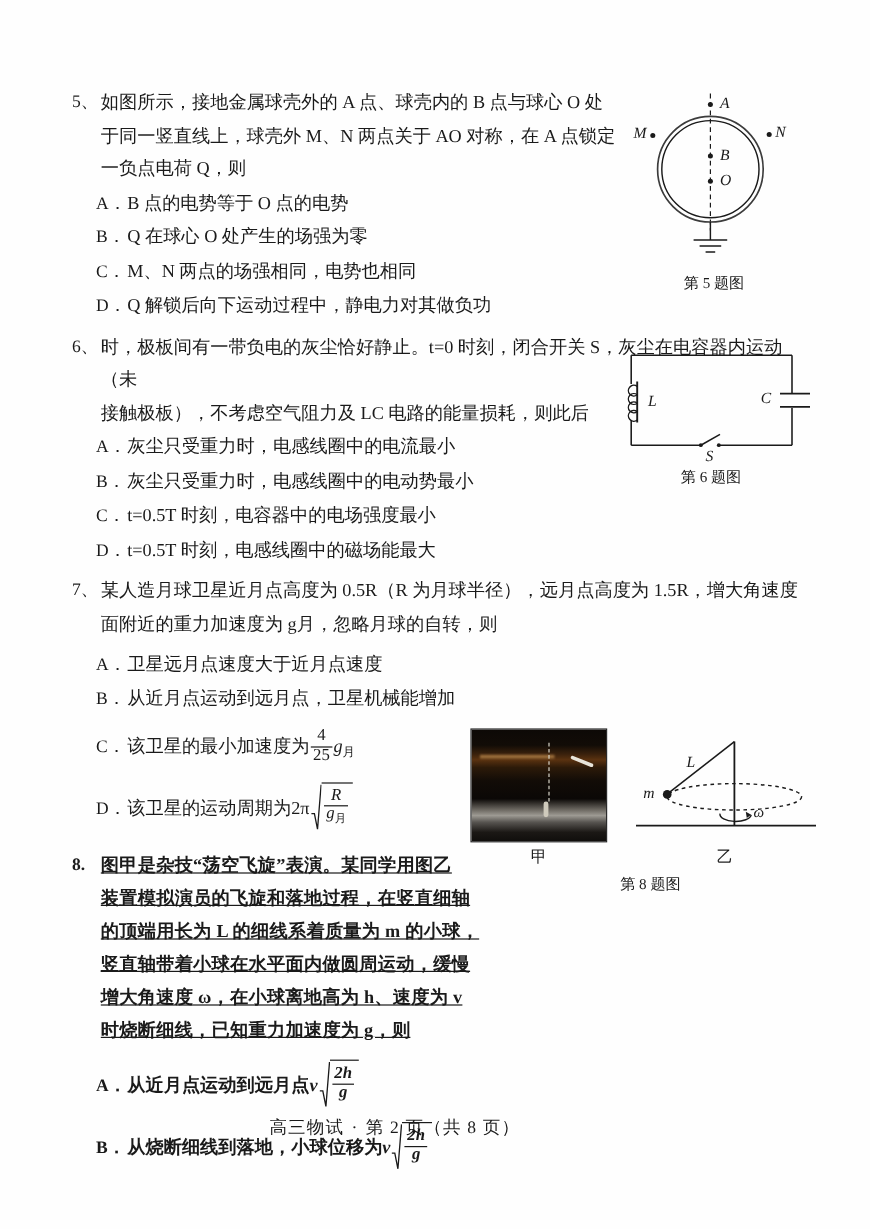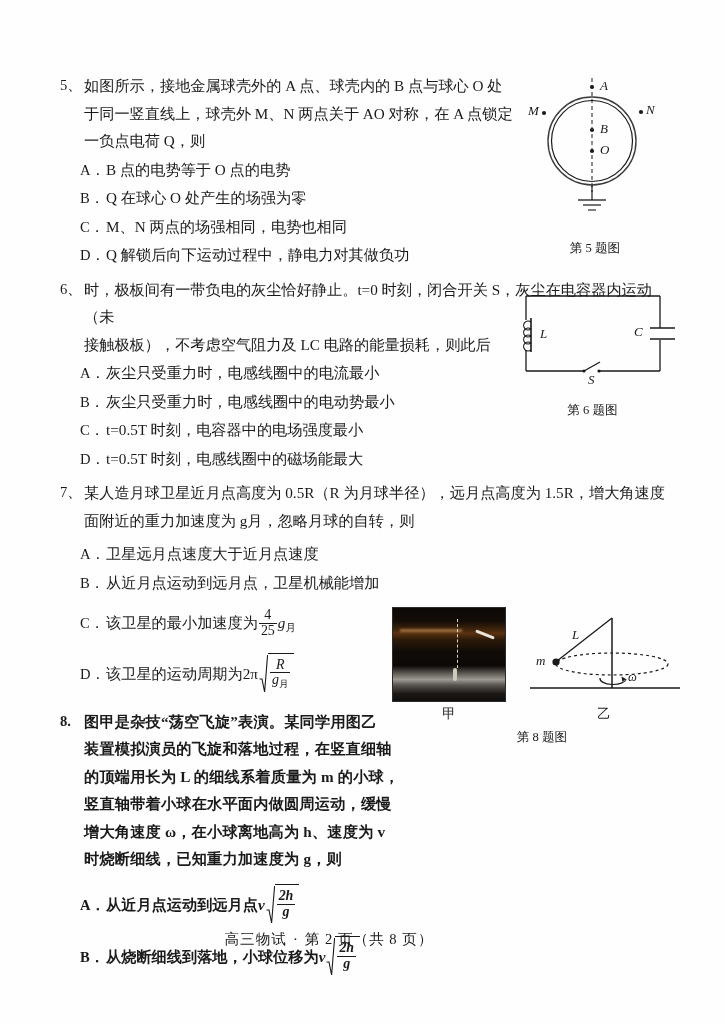--- a/index.html
+++ b/index.html
@@ -70,21 +70,21 @@
     width: 26px;
     font-size: 14.6px;
   }
   .opttext {
     flex: 1 1 auto;
   }
   .bold-q .qline,
   .bold-q .opt {
     font-weight: bold;
   }
-  .bold-q .stem p { letter-spacing: 0.2px; }
+  .bold-q .stem p { letter-spacing: 0.2px; text-decoration: underline; }
 
   i, .it {
     font-style: italic;
     font-family: "Liberation Serif", "DejaVu Serif", serif;
   }
   .sub {
     font-size: 0.68em;
     vertical-align: -0.28em;
   }
 
@@ -124,21 +124,21 @@
     align-items: center;
   }
 
   
   .fig {
     position: absolute;
   }
   .figcap {
     text-align: center;
     font-size: 12.6px;
-    margin-top: 14px;
+    margin-top: 2px;
     white-space: nowrap;
   }
   .figlabel {
     position: absolute;
     font-size: 13px;
   }
 
   
   #fig5 { left: 520px; top: 74px; width: 180px; }
   #fig5 .canvaswrap { position: relative; width: 170px; height: 152px; }

